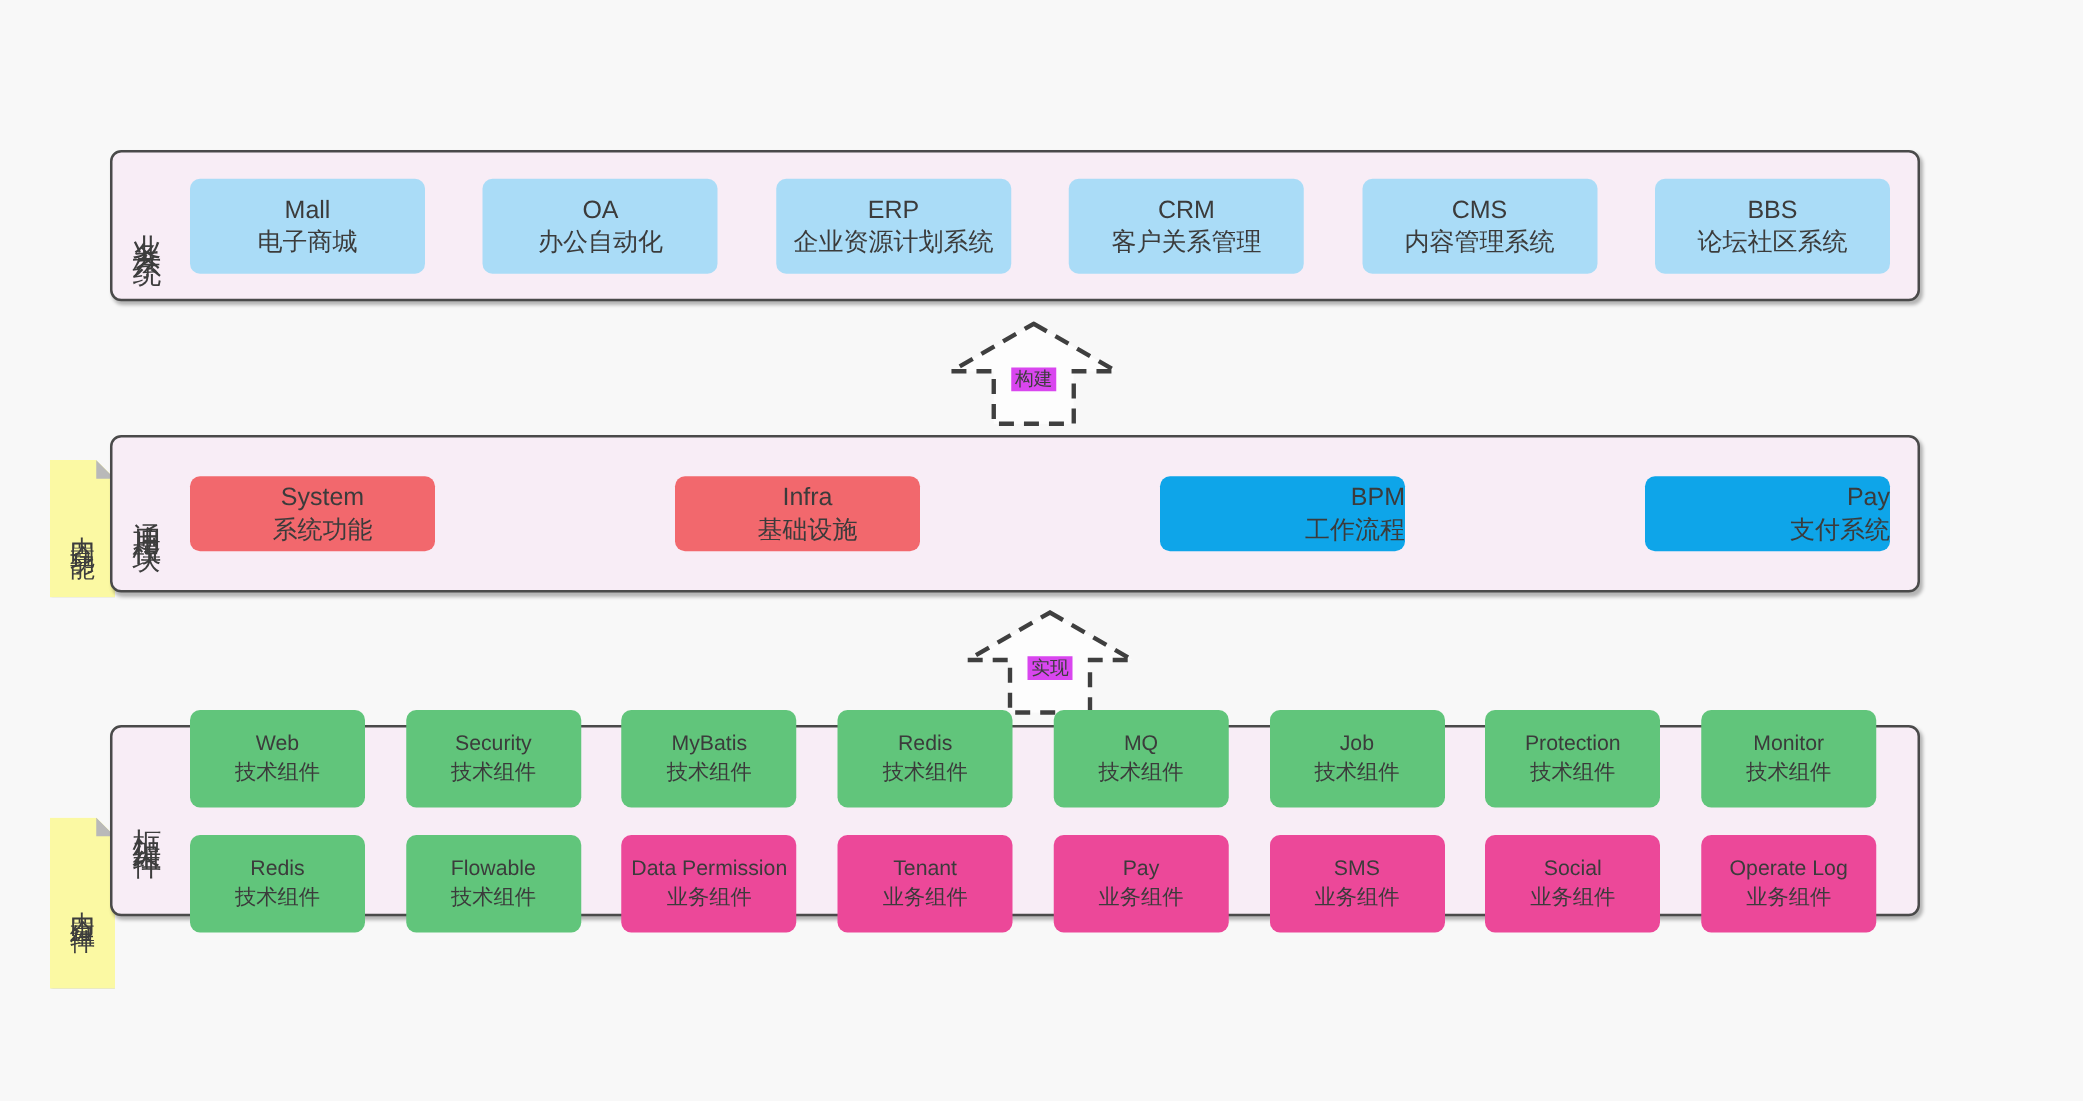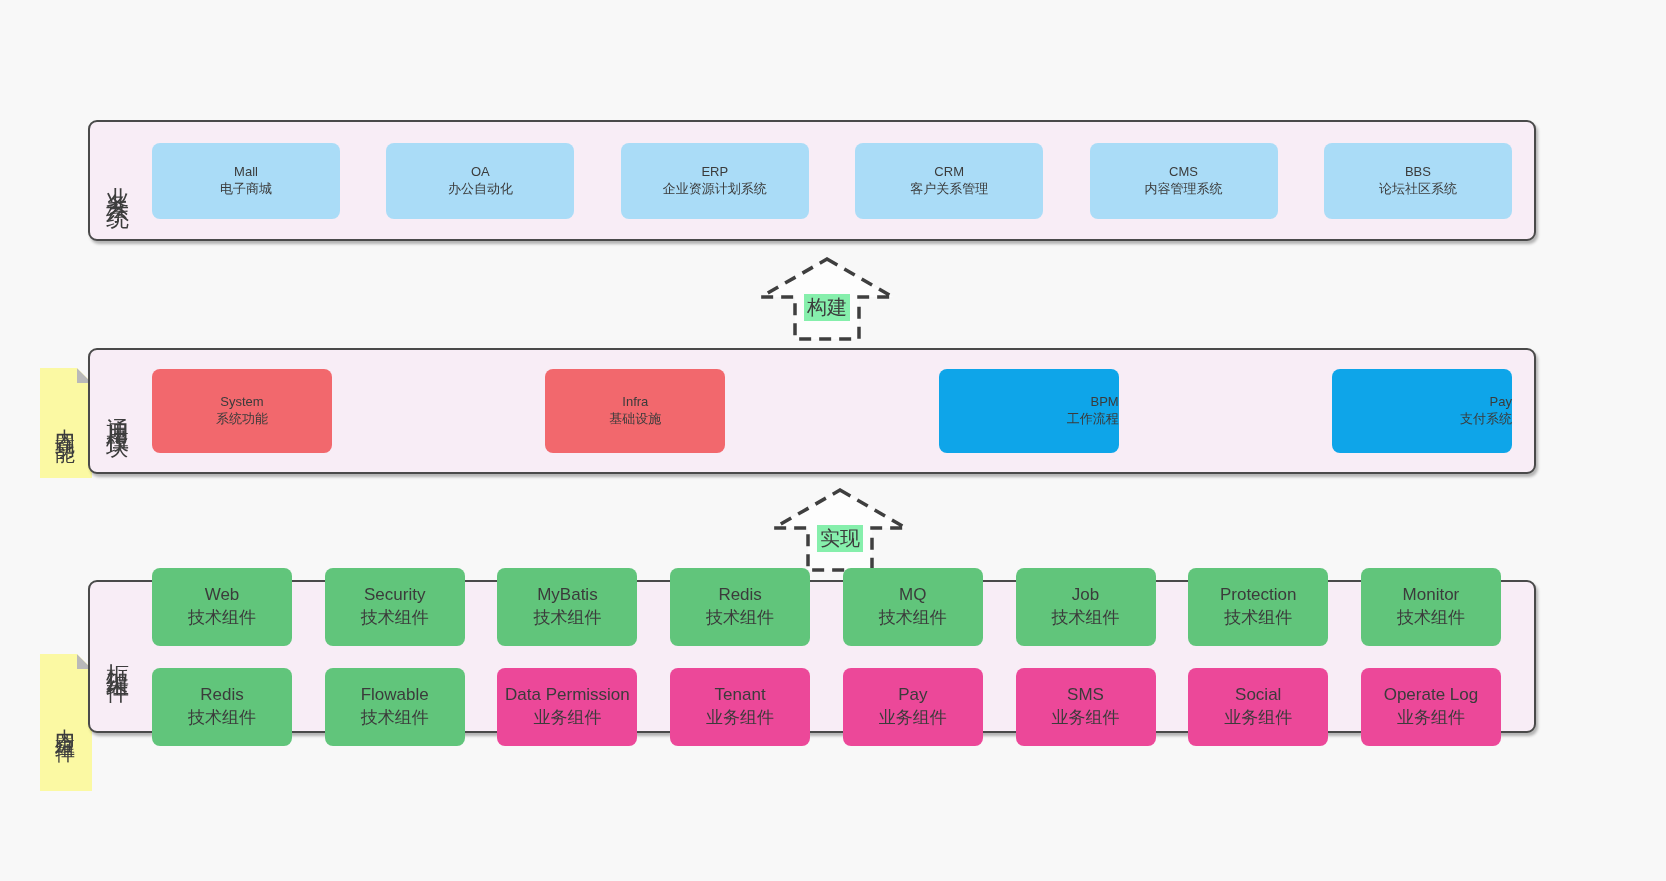--- a/index.html
+++ b/index.html
@@ -24,24 +24,24 @@
     margin:0 22px 0 18px;
   }
   .boxes-col {
     flex:1; display:flex; flex-direction:column; gap:22px;
     margin:0 33px 0 18px;
   }
   .row { display:flex; justify-content:space-between; }
   .box {
     border-radius:8px; display:flex; flex-direction:column;
     align-items:center; justify-content:center; text-align:center;
-    line-height:1.3; font-size:13px; color:#3b3b3b;
+    line-height:1.3; font-size:20px; color:#3b3b3b;
   }
   .b1 .box { width:188px; height:76px; }
-  .b2 .box { width:180px; height:84px; }
+  .b2 .box { width:180px; height:60px;padding-left:16px; }
   .b3 .box { width:140px; height:78px; font-size:17px; }
   .blue       { background:#aadcf7; }
   .red        { background:#f2686d; }
   .pink       { background:#0ea5e9;align-items:flex-end; }
   .green      { background:#61c57b; }
   .lightgreen { background:#ec4899; }
   .sticky {
     position:absolute; left:40px; width:52px; box-sizing:border-box;
     background:#fbf9a3; z-index:1;
     clip-path:polygon(0 0, calc(100% - 15px) 0, 100% 15px, 100% 100%, 0 100%);
@@ -53,21 +53,21 @@
     border-left:15px solid #b9b9b9; border-top:15px solid transparent;
   }
   .sticky-text {
     writing-mode:vertical-rl; text-orientation:upright;
     font-size:20px; letter-spacing:5px; color:#3d3d3d;
   }
   .arrow { position:absolute; width:136px; height:84px; z-index:1; }
   .arrow svg { display:block; }
   .arrow-label {
     position:absolute; left:50%; top:37px; transform:translateX(-50%);
-    background:#86efac; padding:0 3px; font-size:20px; color:#3d3d3d;
+    background:#d946ef; padding:0 3px; font-size:15px; color:#3d3d3d;
     white-space:nowrap;
     text-align:right;
   }
 </style>
 </head>
 <body>
 
 <div class="stage">
 
   <div class="band b1" style="top:120px; height:121px;">

